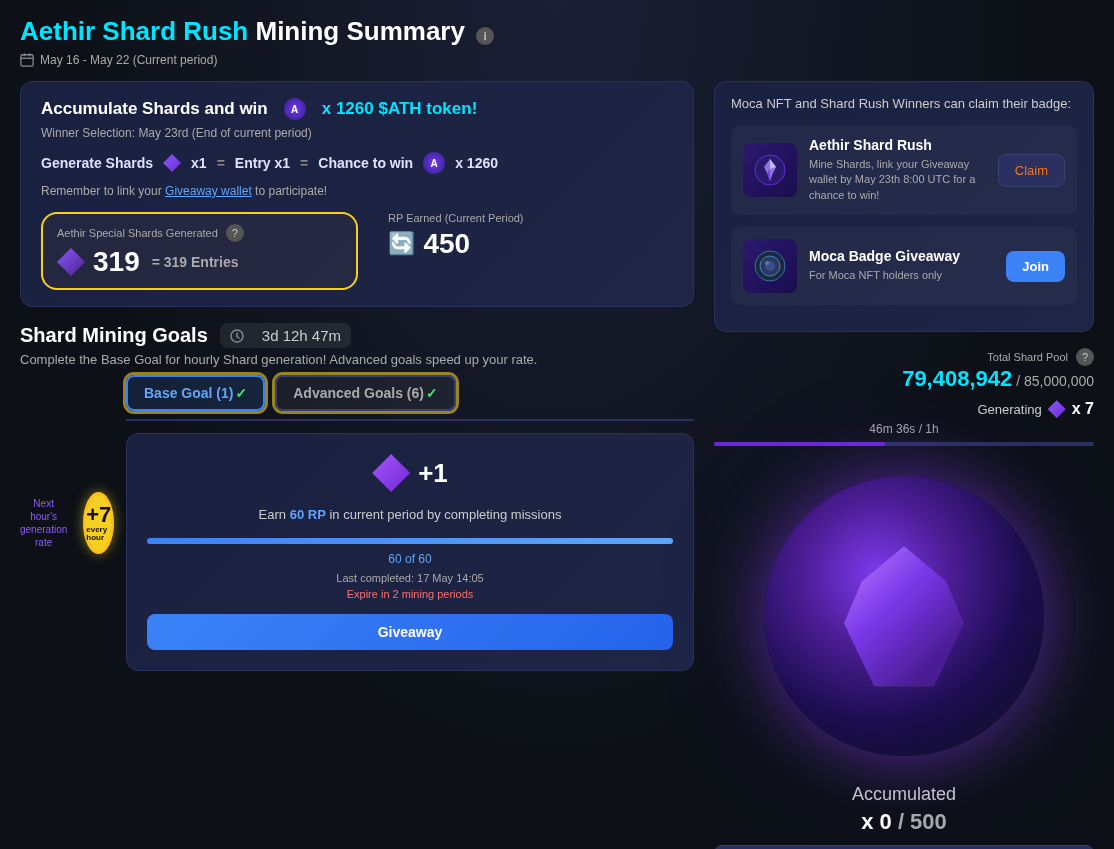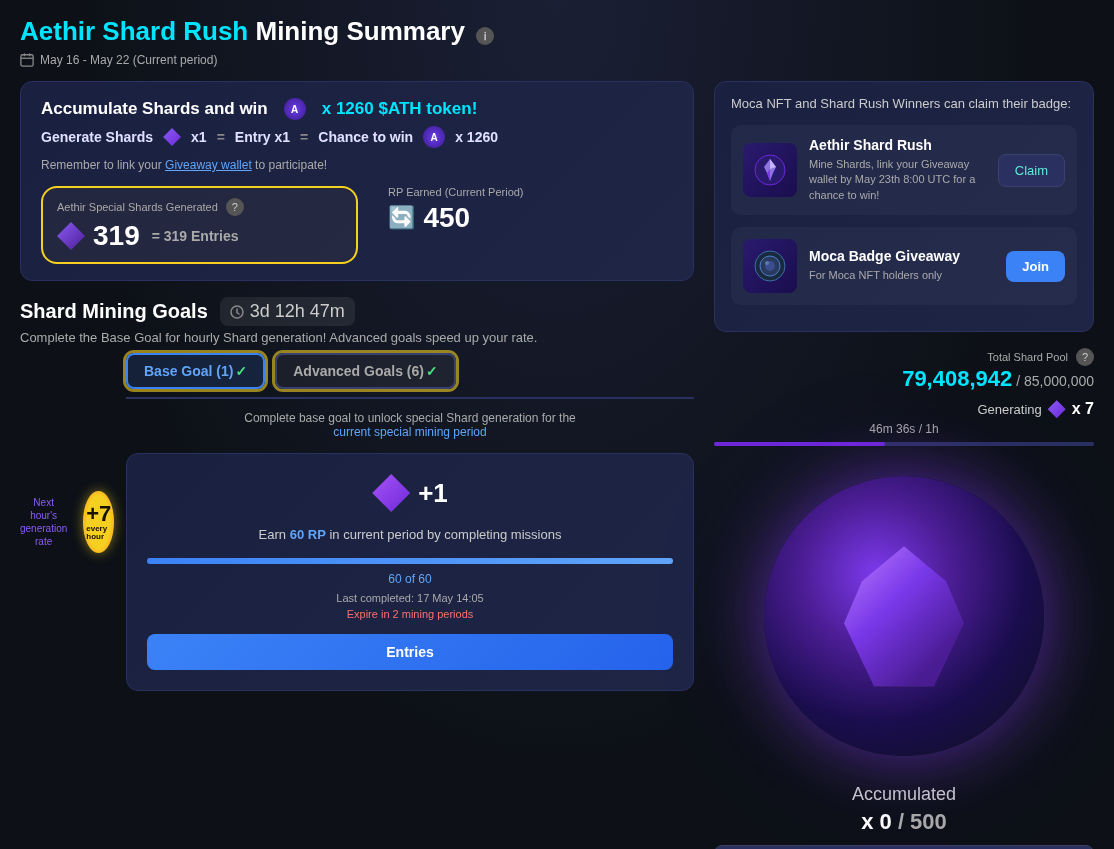--- a/index.html
+++ b/index.html
@@ -233,21 +233,21 @@
     }
 
     .nft-desc {
       font-size: 11px;
       color: #aaa;
       line-height: 1.4;
     }
 
     .btn-claim {
       background: #2a3060;
-      color: #5eead4;
+      color: #f97316;
       border: 1px solid #3a4070;
       border-radius: 8px;
       padding: 8px 16px;
       font-size: 13px;
       cursor: pointer;
       white-space: nowrap;
     }
 
     .btn-join {
       background: #3b82f6;
@@ -274,25 +274,25 @@
     }
 
     .mining-title {
       font-size: 20px;
       font-weight: 700;
     }
 
     .timer-badge {
       display: flex;
       align-items: center;
-      gap: 6px;
+      gap: 18px;
       background: rgba(255,255,255,0.08);
       border-radius: 8px;
       padding: 4px 10px;
-      font-size: 18px;
+      font-size: 15px;
       color: #ccc;
     }
 
     .mining-subtitle {
       color: #aaa;
       font-size: 13px;
       margin-bottom: 8px;
     }
 
     
@@ -665,20 +665,21 @@
   <div class="main-layout">
 
     <div class="left-col">
 
       <div class="reward-banner">
         <div class="reward-title">
           <span>Accumulate Shards and win</span>
           <span class="token-logo">A</span>
           <span class="highlight">x 1260 $ATH token!</span>
         </div>
+        <div class="winner-selection">Winner Selection: May 23rd (End of current period)</div>
         <div class="generate-row">
           <span>Generate Shards</span>
           <span class="shard-icon"></span>
           <span>x1</span>
           <span class="eq">=</span>
           <span>Entry x1</span>
           <span class="eq">=</span>
           <span>Chance to win</span>
           <span class="token-logo">A</span>
           <span>x 1260</span>
@@ -743,45 +744,40 @@
               <button class="tab-btn base-goal">
                 <span>Base Goal (1)</span>
                 <span class="check-icon">✓</span>
               </button>
               <button class="tab-btn advanced-goals">
                 <span>Advanced Goals (6)</span>
                 <span class="check-icon">✓</span>
               </button>
             </div>
 
-            <div class="goal-description">
-              <span>Complete base goal to unlock special Shard generation for the</span>
-              <br>
-              <a class="wallet-link">current special mining period</a>
-            </div>
 
             <div class="goal-card">
               <div class="goal-plus">
                 <div class="goal-icon"></div>
                 <span>+1</span>
               </div>
               <div class="goal-mission-text">
                 <span>Earn</span>
                 <span class="rp-highlight">60 RP</span>
                 <span>in current period by completing missions</span>
               </div>
               <div class="progress-bar-wrapper">
                 <div class="progress-bar-bg">
                   <div class="progress-bar-fill" style="width: 100%;"></div>
                 </div>
               </div>
               <div class="progress-text">60 of 60</div>
               <div class="last-completed">Last completed: 17 May 14:05</div>
               <div class="expire-text">Expire in 2 mining periods</div>
-              <button class="btn-missions">Entries</button>
+              <button class="btn-missions">Giveaway</button>
             </div>
           </div>
         </div>
       </div>
     </div>
 
     <div class="right-col">
 
       <div class="nft-panel">
         <div class="nft-panel-title">Moca NFT and Shard Rush Winners can claim their badge:</div>

